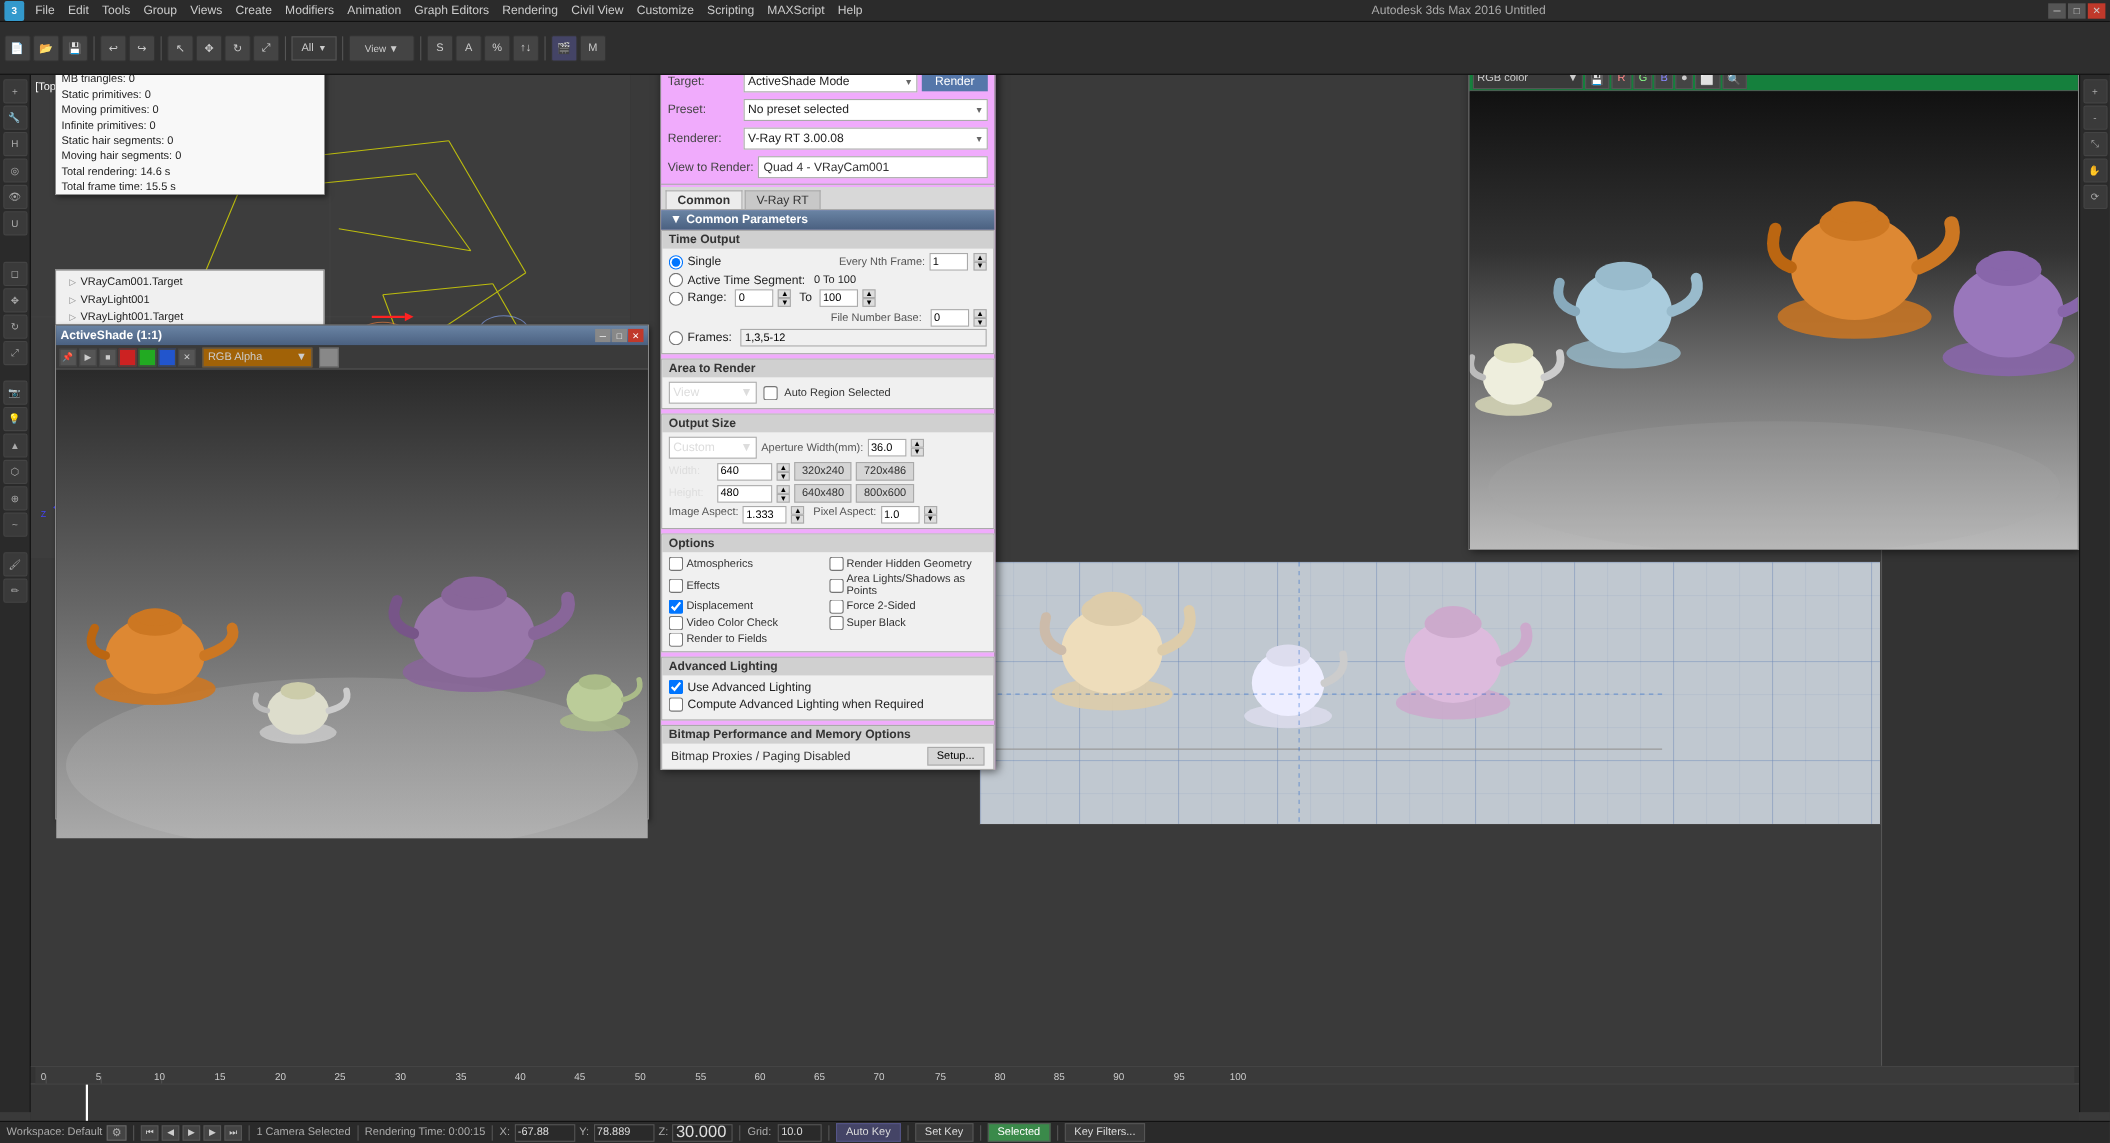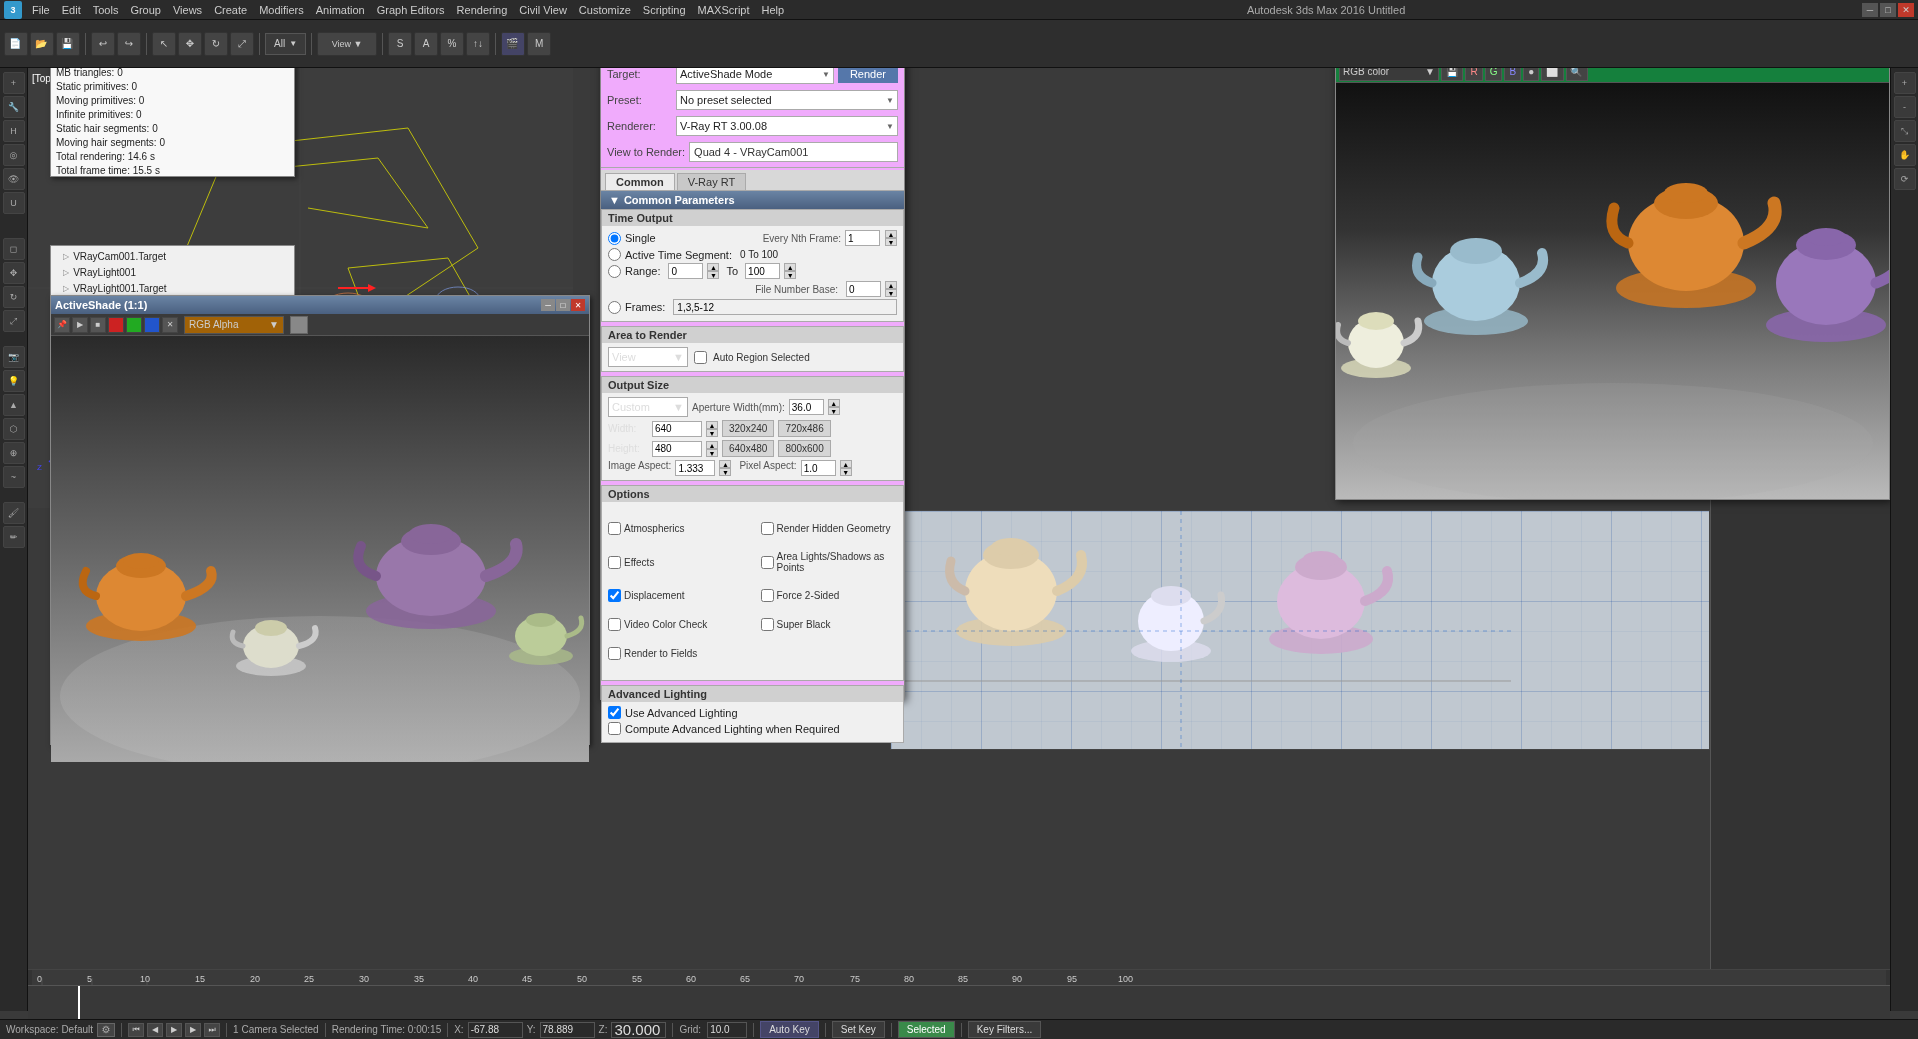--- a/index.html
+++ b/index.html
@@ -526,22 +526,22 @@
       background: #555;
       border: 1px solid #444;
       overflow: hidden;
       z-index: 20;
     }
 
     
     .options-grid {
       display: grid;
       grid-template-columns: 1fr 1fr;
-      gap: 16px;
-      padding: 20px 6px;
+      gap: 2px;
+      padding: 4px 6px;
     }
     .opt-item {
       display: flex;
       align-items: center;
       gap: 3px;
       font-size: 10px;
       color: #333;
     }
 
     
@@ -1059,20 +1059,27 @@
         <input type="checkbox" checked="" style="">
         <span>Use Advanced Lighting</span>
       </div>
       <div class="rs-checkbox-row">
         <input type="checkbox" style="">
         <span>Compute Advanced Lighting when Required</span>
       </div>
     </div>
   </div>
 
+  <div style="border:1px solid #aaa; background:#f0f0f0;">
+    <div class="rs-group-title">Bitmap Performance and Memory Options</div>
+    <div class="bitmap-row">
+      <span>Bitmap Proxies / Paging Disabled</span>
+      <button style="padding:2px 8px; background:#d5d5d5; border:1px solid #aaa; font-size:10px; cursor:pointer;">Setup...</button>
+    </div>
+  </div>
 </div>
 
 <div class="vray-fb">
   <div class="vfb-titlebar">
     <span style="font-size:9px; margin-right:4px;">🖥</span>
     <span>V-Ray frame buffer - [100% of 640 x 480]</span>
     <span style="flex:1"></span>
     <button class="title-btn">─</button>
     <button class="title-btn">□</button>
     <button class="title-btn close-btn">✕</button>

